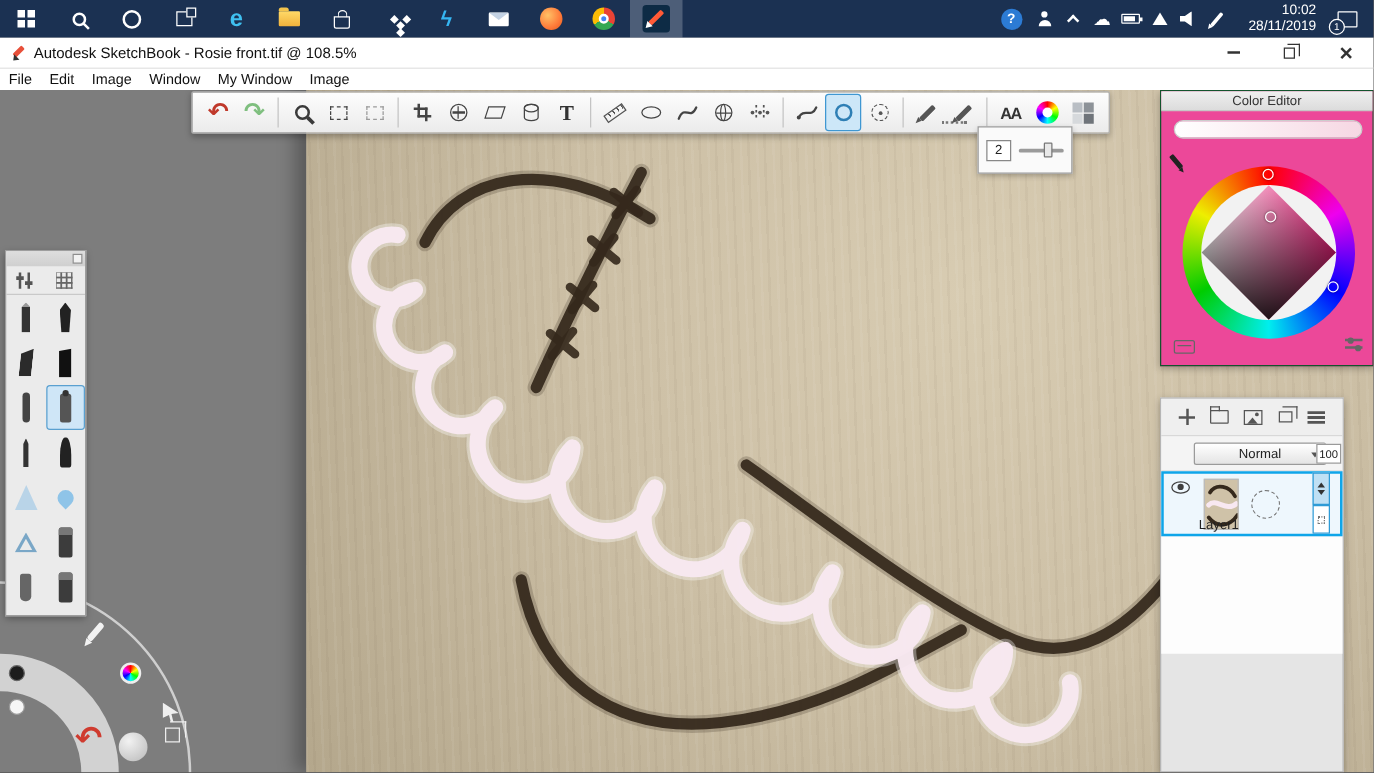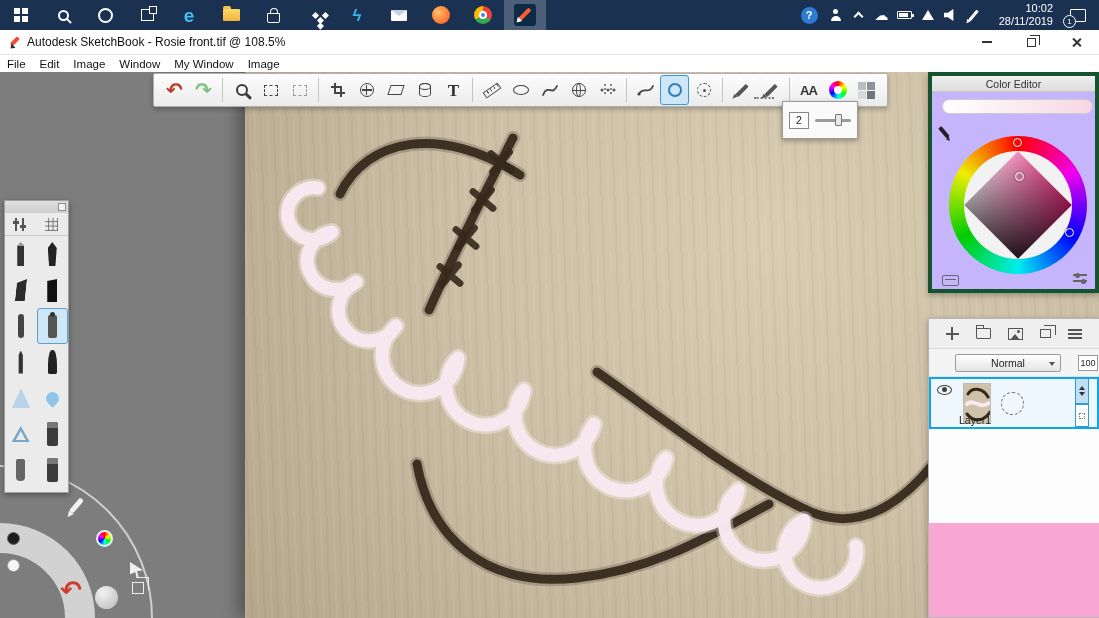--- a/index.html
+++ b/index.html
@@ -187,22 +187,22 @@
   .b-bulb{width:9px;height:24px;background:#222;border-radius:45% 45% 15% 15%/60% 60% 8% 8%}
   .b-tri{width:0;height:0;border-left:9px solid transparent;border-right:9px solid transparent;border-bottom:20px solid #b9d4e8}
   .b-drop{width:13px;height:13px;background:#8fc4e8;border-radius:50% 50% 50% 0;transform:rotate(-45deg)}
   .b-tri-o{width:18px;height:16px;background:#7aa7c7;clip-path:polygon(50% 0,100% 100%,0 100%);position:relative}
   .b-tri-o::after{content:"";position:absolute;left:4px;top:5px;width:10px;height:9px;background:#ebebeb;clip-path:polygon(50% 0,100% 100%,0 100%)}
   .b-eraser{width:11px;height:24px;background:#3c3c3c;border-radius:2px;position:relative}
   .b-eraser::before{content:"";position:absolute;top:0;left:0;right:0;height:6px;background:#777;border-radius:2px 2px 0 0}
   .b-smudge{width:9px;height:22px;background:#666;border-radius:2px 2px 4px 4px}
 
   
-  .color-editor{position:absolute;left:928px;top:0;width:171px;height:221px;background:#c4b5fd;
-    border:4px solid #14532d;box-shadow:0 2px 6px rgba(0,0,0,.3);z-index:20}
+  .color-editor{position:absolute;left:928px;top:0;width:171px;height:221px;background:#ec4899;
+    border:1px solid #14532d;box-shadow:0 2px 6px rgba(0,0,0,.3);z-index:20}
   .ce-head{height:16px;background:linear-gradient(#efefef,#dcdcdc);border-bottom:1px solid #c6c6c6;
     font-size:10.5px;color:#333;display:flex;align-items:center;justify-content:center}
   .ce-swatch{position:absolute;left:10px;top:23px;width:151px;height:15px;border-radius:8px;
     border:1px solid #ccc;background:linear-gradient(90deg,#ffffff,#f6d7e3)}
   .ce-pen{position:absolute;left:10px;top:50px;width:3.5px;height:13px;background:#222;border-radius:1px;transform:rotate(-40deg)}
   .ce-pen::after{content:"";position:absolute;bottom:-4px;left:-1px;border-left:2.8px solid transparent;border-right:2.8px solid transparent;border-top:4px solid #222}
   .wheel{position:absolute;left:17px;top:60px;width:138px;height:138px;border-radius:50%;
     background:conic-gradient(from 0deg,#f00,#e0e 60deg,#00f 120deg,#0ee 180deg,#0c0 240deg,#ee0 300deg,#f00)}
   .wheel::after{content:"";position:absolute;inset:15px;border-radius:50%;background:#f2f2f2}
   .diamond{position:absolute;inset:31px;transform:rotate(45deg);z-index:1;
@@ -213,21 +213,21 @@
   .h-ring2{left:116px;top:92px}
   .h-diamond{left:66px;top:36px}
   .ce-drawer{position:absolute;left:10px;top:199px;width:17px;height:11px;border:1.4px solid #666;border-radius:2px}
   .ce-drawer::after{content:"";position:absolute;left:2px;right:2px;top:3px;border-top:1.4px solid #666}
   .ce-sliders{position:absolute;right:8px;top:198px;display:flex;flex-direction:column;gap:4px}
   .ce-sliders i{width:14px;height:2px;background:#666;position:relative}
   .ce-sliders i::after{content:"";position:absolute;top:-1.5px;width:5px;height:5px;border-radius:50%;background:#666}
   .ce-sliders i:nth-child(1)::after{left:2px}.ce-sliders i:nth-child(2)::after{left:8px}
 
   
-  .layer-editor{position:absolute;left:928px;top:246px;width:172px;height:300px;background:#f9a8d4;
+  .layer-editor{position:absolute;left:928px;top:246px;width:147px;height:300px;background:#e5e5e5;
     border:1px solid #b5b5b5;box-shadow:0 2px 6px rgba(0,0,0,.3);z-index:20}
   .le-icons{height:30px;background:#efefef;border-bottom:1px solid #d8d8d8;
     display:flex;align-items:center;justify-content:space-around;padding:0 8px}
   .li-plus{width:13px;height:13px;position:relative}
   .li-plus::before{content:"";position:absolute;left:50%;top:0;bottom:0;width:2px;margin-left:-1px;background:#555}
   .li-plus::after{content:"";position:absolute;top:50%;left:0;right:0;height:2px;margin-top:-1px;background:#555}
   .li-folder{width:15px;height:11px;border:1.4px solid #555;border-radius:1px;position:relative}
   .li-folder::before{content:"";position:absolute;top:-4px;left:-1px;width:6px;height:3px;border:1.4px solid #555;border-bottom:none}
   .li-image{width:15px;height:12px;border:1.4px solid #555;position:relative;overflow:hidden}
   .li-image::before{content:"";position:absolute;left:1px;bottom:-1px;border-left:5px solid transparent;border-right:5px solid transparent;border-bottom:6px solid #555}

